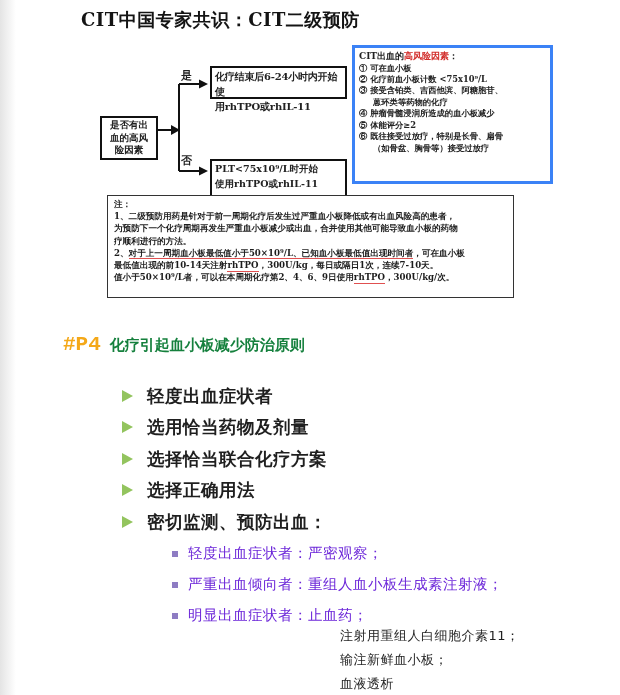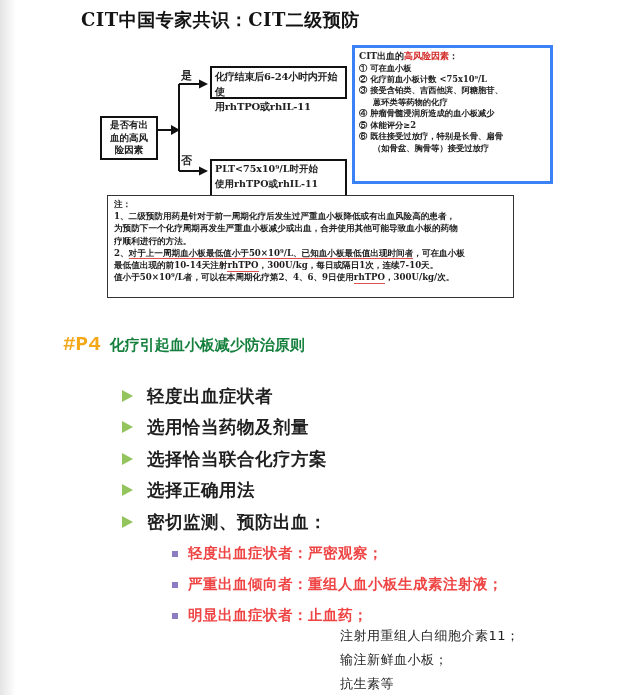--- a/index.html
+++ b/index.html
@@ -70,21 +70,21 @@
   .bullet-row{height:31.5px;display:flex;align-items:center;}
   .arrow-bullet{
     width:0;height:0;border-left:11px solid #93c45e;
     border-top:6.5px solid transparent;border-bottom:6.5px solid transparent;
     margin-right:14px;flex:none;
   }
   .bullet-text{font-size:17.5px;font-weight:600;color:#1f1f1f;letter-spacing:.5px;}
   .sub-list{position:absolute;left:172px;top:538px;font-family:"DejaVu Sans","Liberation Sans",sans-serif;}
   .sub-row{height:31px;display:flex;align-items:center;}
   .square-bullet{width:6px;height:6px;background:#8e7cc3;margin-right:10px;flex:none;}
-  .sub-text{font-size:14.5px;font-weight:700;color:#ef4444;letter-spacing:.5px;}
+  .sub-text{font-size:14.5px;font-weight:400;color:#6d28d9;letter-spacing:.5px;}
   .cont-list{position:absolute;left:340px;top:624px;font-family:"DejaVu Sans","Liberation Sans",sans-serif;}
   .cont-line{height:24px;line-height:24px;font-size:13px;font-weight:500;color:#1f1f1f;letter-spacing:.5px;}
 </style>
 </head>
 <body>
 
 <div class="canvas">
   <div class="edge-fade"></div>
 
   <h1 class="title">CIT中国专家共识：CIT二级预防</h1>
@@ -172,15 +172,15 @@
         <span class="sub-text">严重出血倾向者：重组人血小板生成素注射液；</span>
       </div>
       <div class="sub-row">
         <span class="square-bullet"></span>
         <span class="sub-text">明显出血症状者：止血药；</span>
       </div>
     </div>
   <div class="cont-list" id="cont-list">
       <div class="cont-line">注射用重组人白细胞介素11；</div>
       <div class="cont-line">输注新鲜血小板；</div>
-      <div class="cont-line">抗生素等</div>
+      <div class="cont-line">血液透析</div>
     </div>
 </div>
 
 </body></html>

